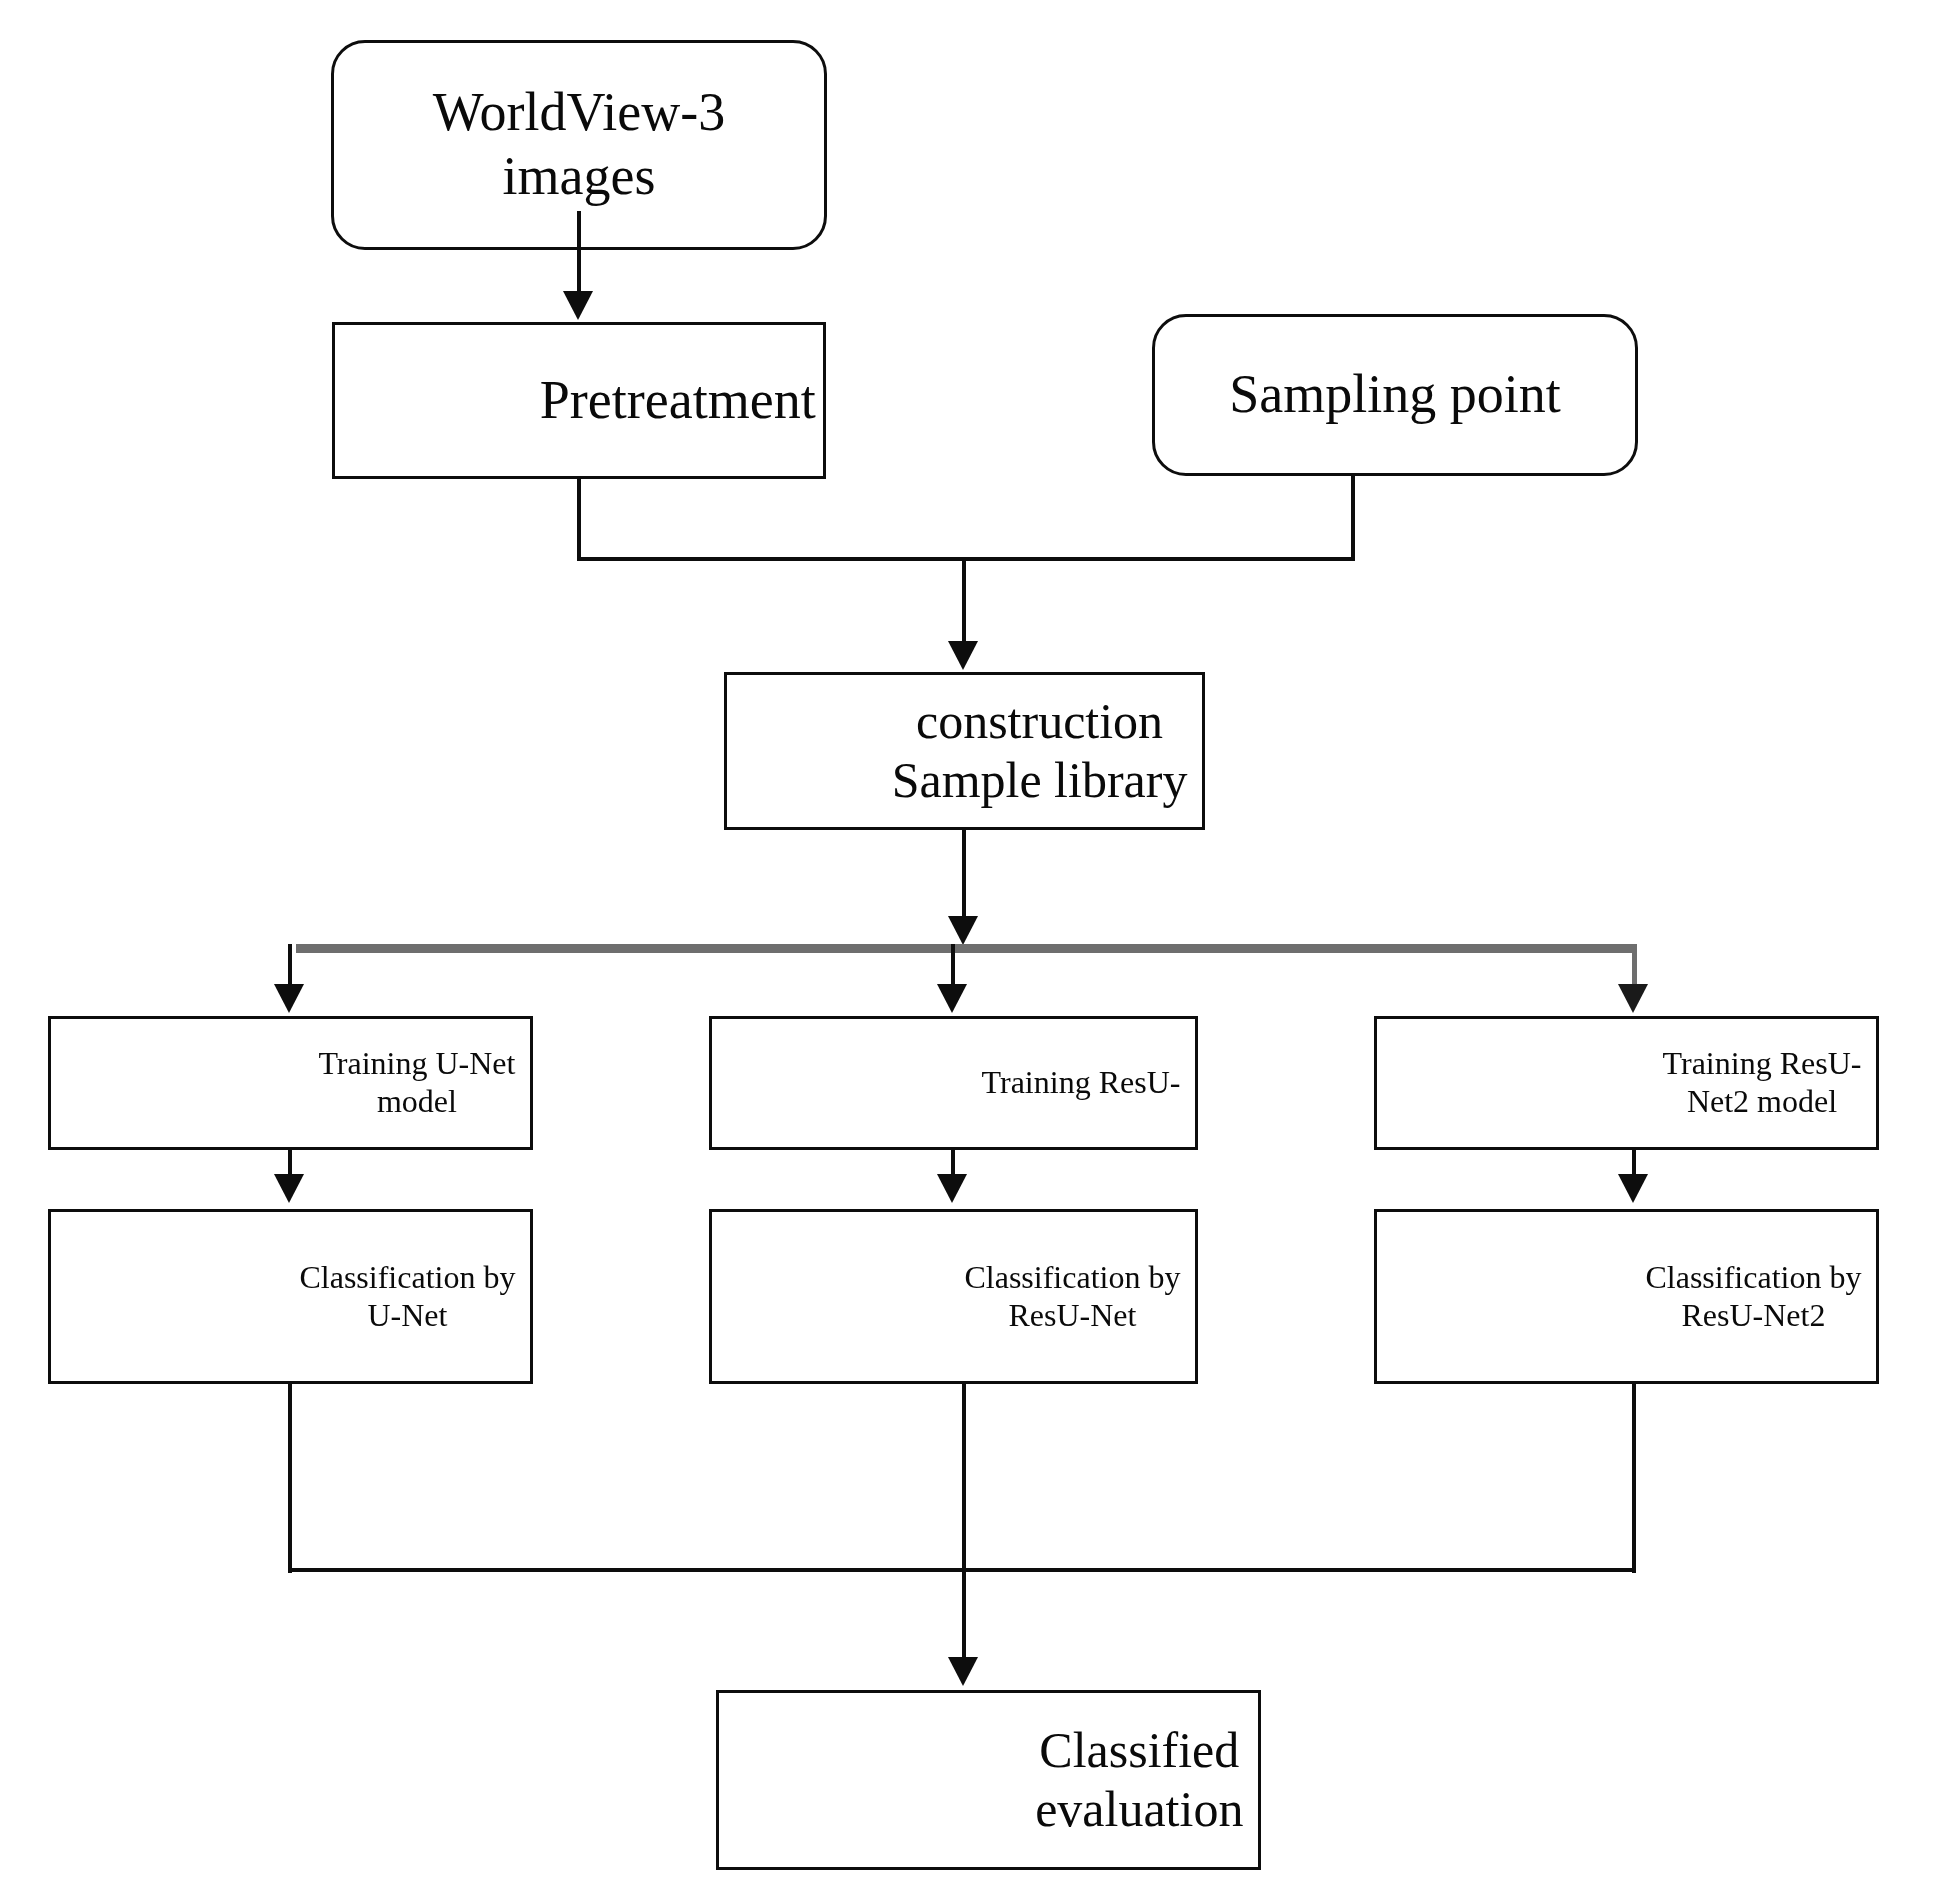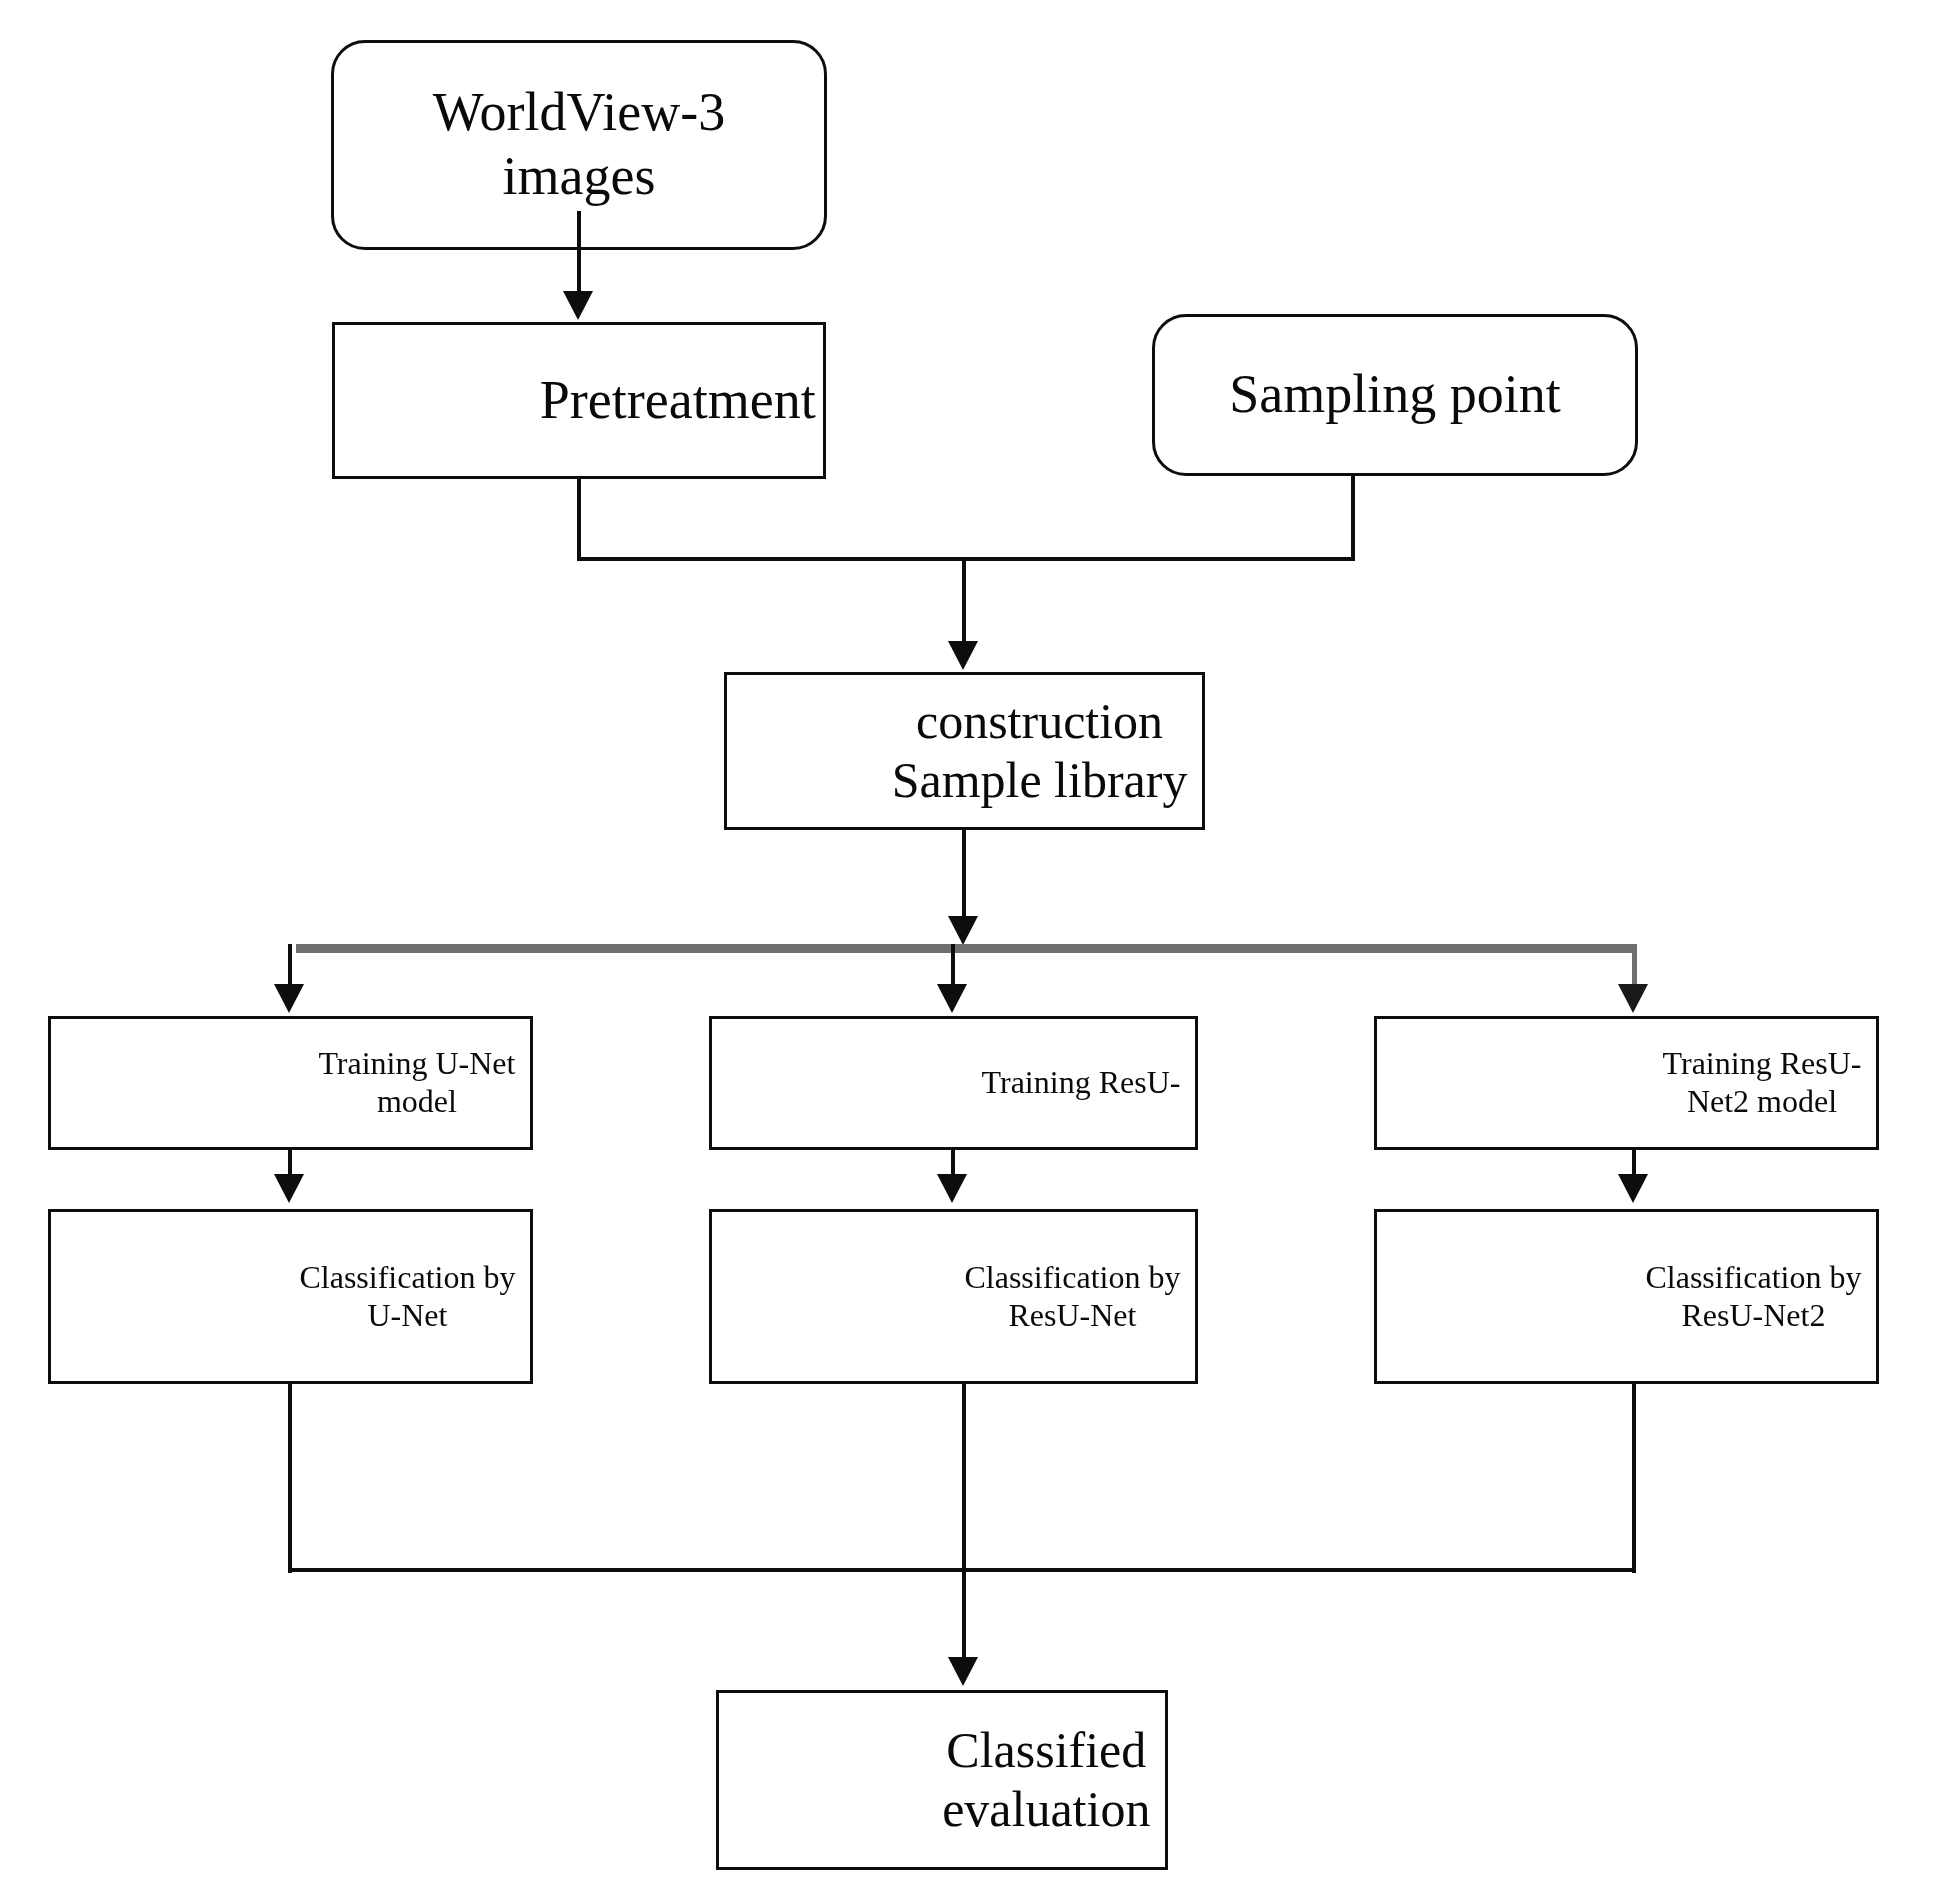--- a/index.html
+++ b/index.html
@@ -129,21 +129,21 @@
       </span>
   </div>
 
   <div class="vline" style="left:288px;top:1383px;height:190px;"></div>
   <div class="vline" style="left:962px;top:1383px;height:190px;"></div>
   <div class="vline" style="left:1632px;top:1383px;height:190px;"></div>
   <div class="hline" style="left:288px;top:1568px;width:1347px;"></div>
   <div class="vline" style="left:962px;top:1568px;height:92px;"></div>
   <div class="arrow" style="left:948px;top:1657px;"></div>
 
-  <div class="node rect fs-mid" style="left:716px;top:1690px;width:452px;height:180px;">
+  <div class="node rect fs-mid" style="left:716px;top:1690px;width:545px;height:180px;">
     <span>
         <span>Classified</span>
         <span>evaluation</span>
       </span>
   </div>
 
 </div>
 
 
 </body></html>

